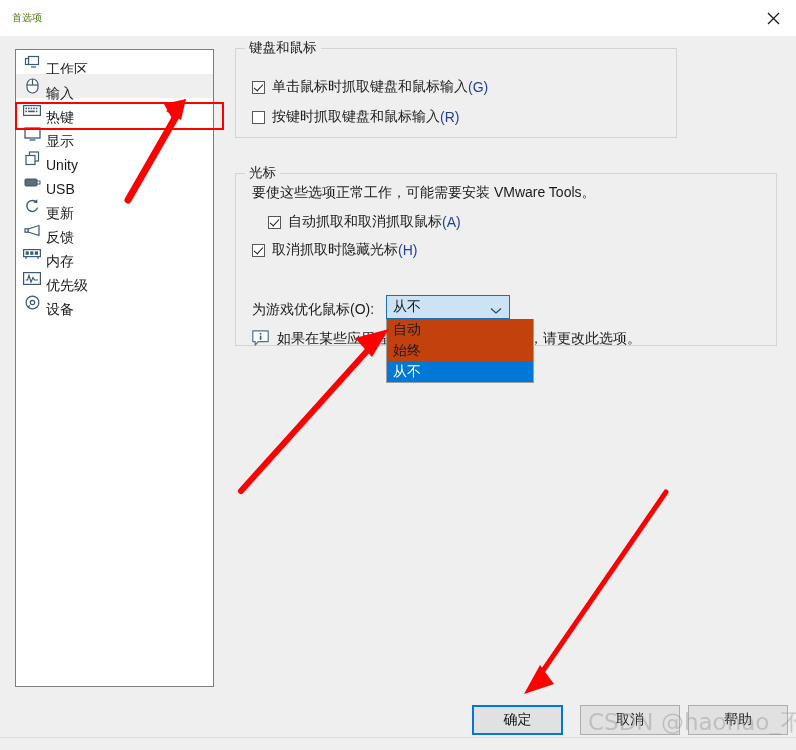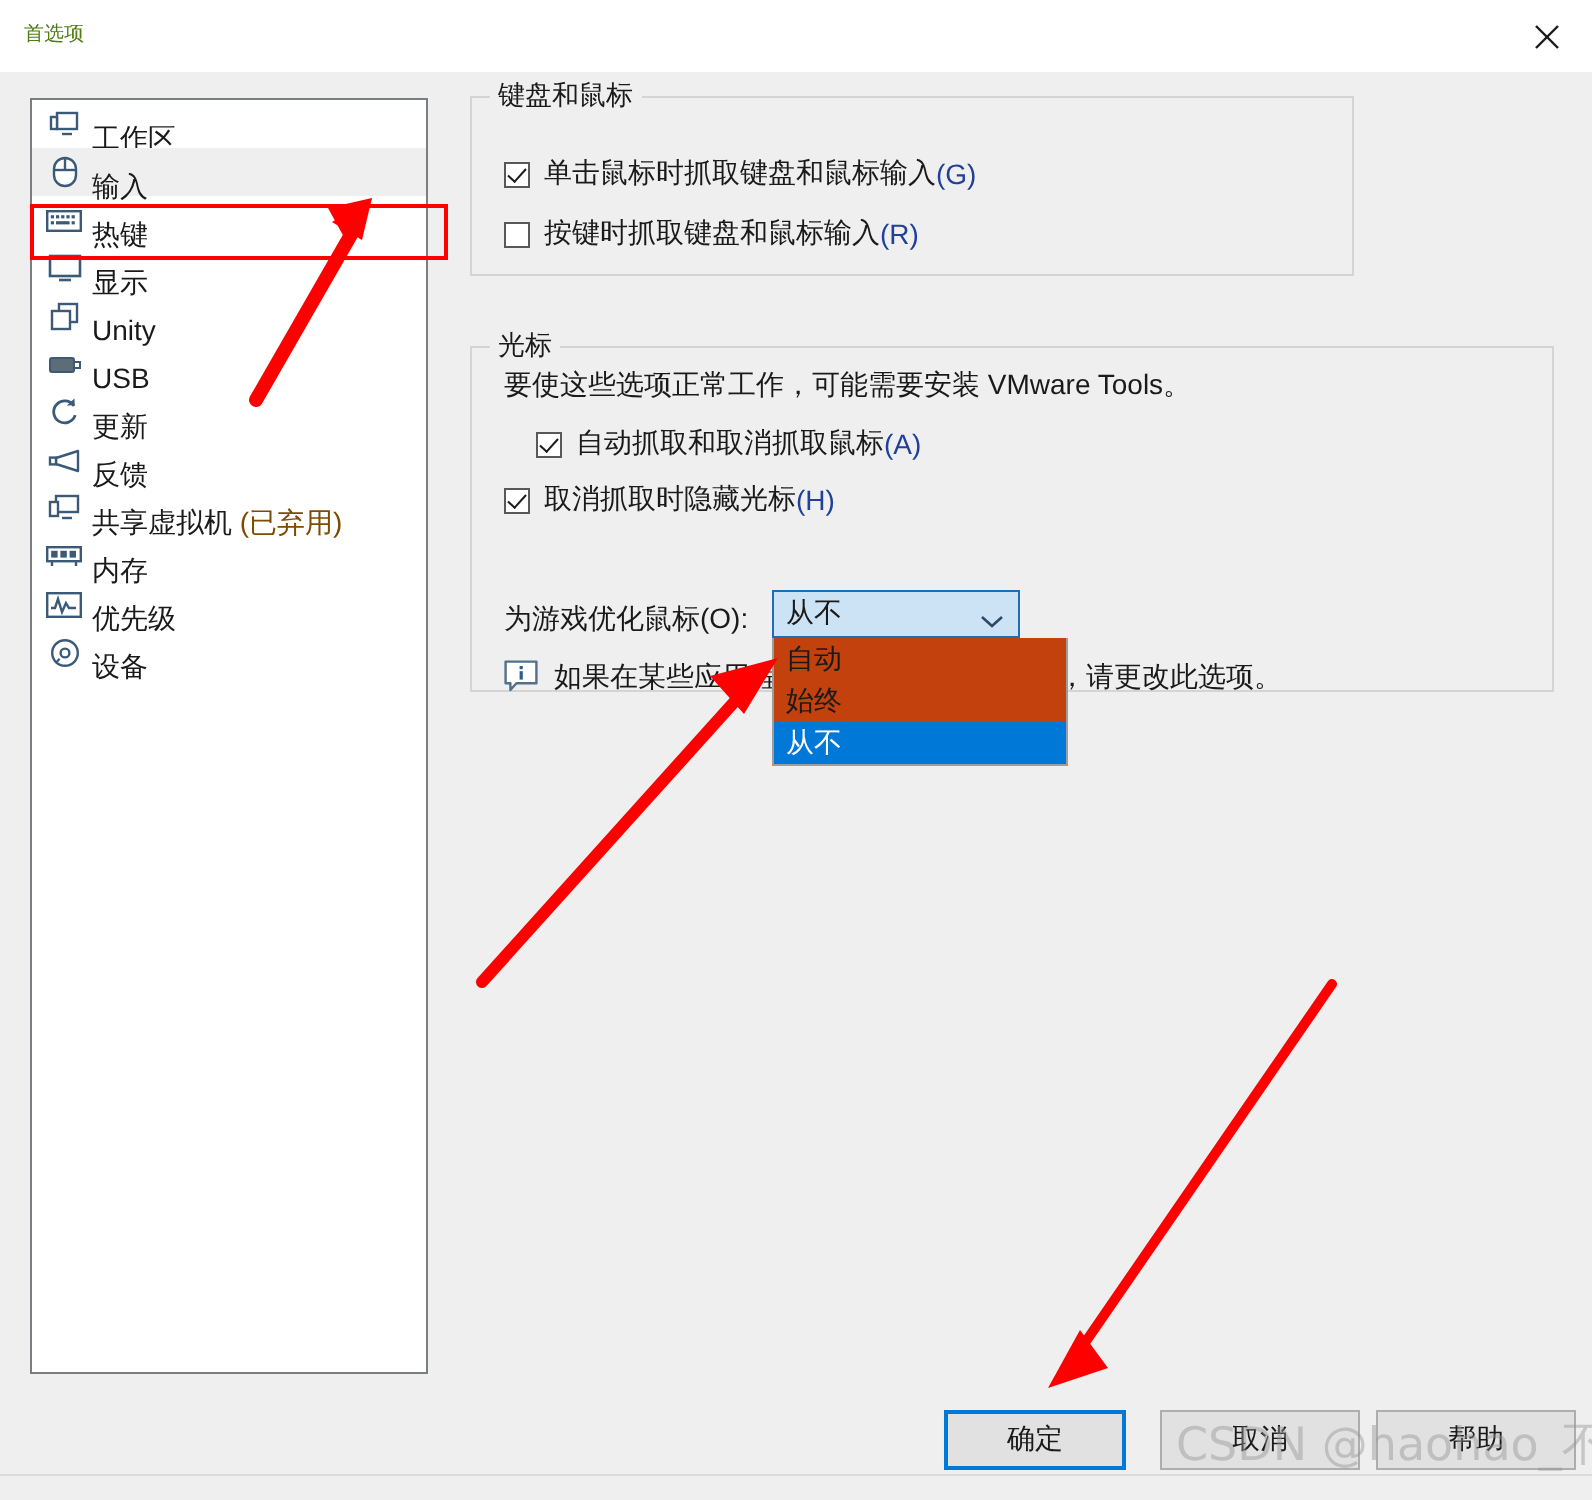--- a/index.html
+++ b/index.html
@@ -328,30 +328,20 @@
       <div class="side-item">
         <span class="ico">
           <svg width="17" height="13" viewBox="0 0 17 13">
             <path d="M15 1.5 L4 5 L4 8 L15 11.5 Z" fill="#fff" stroke="#3a5a78" stroke-width="1.2" stroke-linejoin="round"></path>
             <rect x="1" y="4.8" width="3" height="3.4" fill="#fff" stroke="#3a5a78" stroke-width="1.2"></rect>
           </svg>
         </span>
         <span class="lbl">反馈</span>
       </div>
 
-      <div class="side-item">
-        <span class="ico">
-          <svg width="16" height="15" viewBox="0 0 16 15">
-            <rect x="4" y="1" width="11" height="8" fill="#fff" stroke="#3a5a78" stroke-width="1.2"></rect>
-            <rect x="1" y="4" width="4" height="7" fill="#fff" stroke="#3a5a78" stroke-width="1.2"></rect>
-            <line x1="7" y1="12" x2="12" y2="12" stroke="#3a5a78" stroke-width="1.2"></line>
-          </svg>
-        </span>
-        <span class="lbl"><span>共享虚拟机</span><span class="deprec"> (已弃用)</span></span>
-      </div>
 
       <div class="side-item">
         <span class="ico">
           <svg width="18" height="12" viewBox="0 0 18 12">
             <rect x="0.6" y="1.6" width="16.8" height="7" fill="#fff" stroke="#3a5a78" stroke-width="1.2"></rect>
             <g fill="#3a5a78">
               <rect x="2.6" y="3.4" width="3.2" height="3.4"></rect>
               <rect x="7.2" y="3.4" width="3.2" height="3.4"></rect>
               <rect x="11.8" y="3.4" width="3.2" height="3.4"></rect>
             </g>

